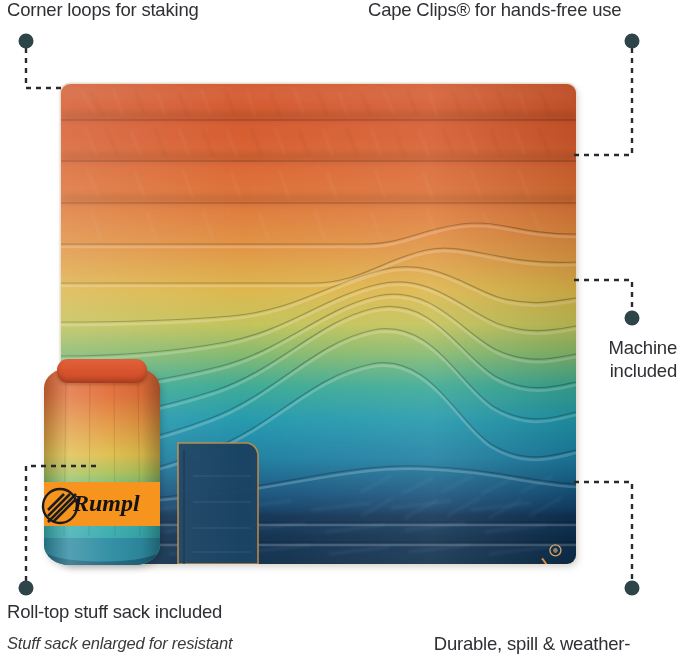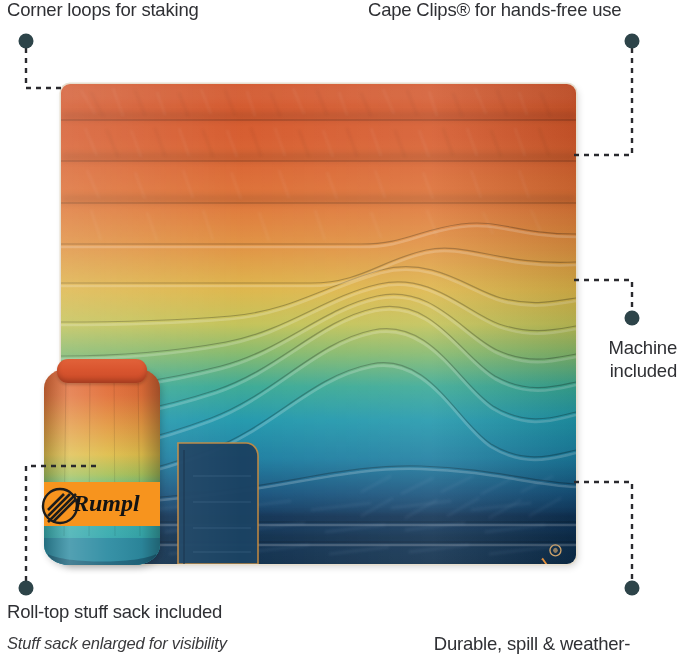--- a/index.html
+++ b/index.html
@@ -337,18 +337,18 @@
 
   <div class="callout tl">Corner loops for staking</div>
 
   <div class="callout tr">Cape Clips® for hands-free use</div>
 
   <div class="callout mr">Machine
 included</div>
 
   <div class="callout bl">Roll-top stuff sack included</div>
 
-  <div class="subnote">Stuff sack enlarged for visibility</div>
+  <div class="subnote">Stuff sack enlarged for resistant</div>
 
   <div class="callout br">Durable, spill &amp; weather-
 resistant material</div>
 
 </div>
 
 </body></html>

